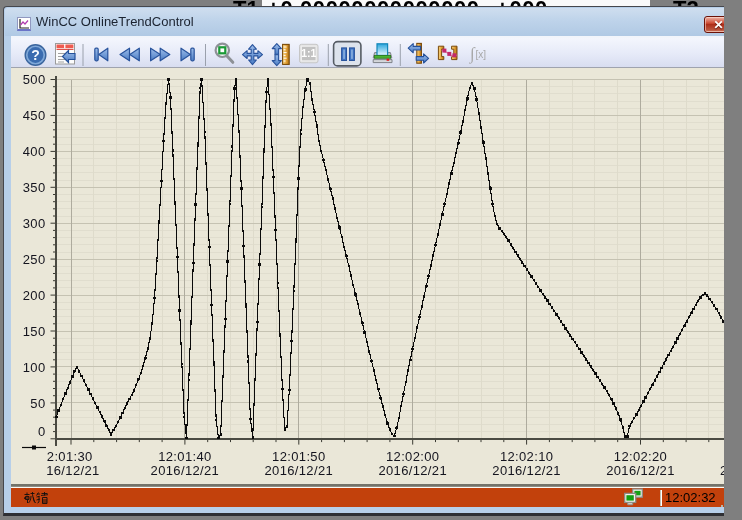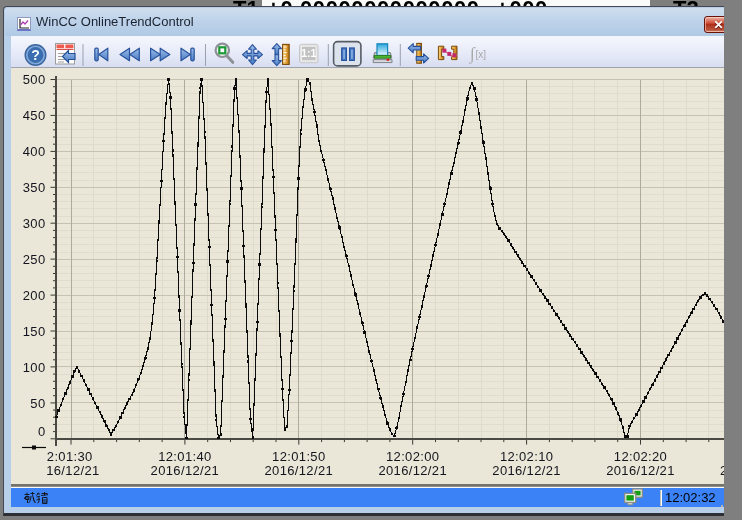--- a/index.html
+++ b/index.html
@@ -15,21 +15,21 @@
 #ticon{left:17px;top:16.5px;width:14px;height:14px;background:#fff;border:1px solid #9098c0;border-bottom:2px solid #6a74c8}
 #title{left:36px;top:14px;font-size:13px;color:#1b2330}
 #closebtn{left:703.5px;top:15.5px;width:30px;height:17.5px;border-radius:3px;background:linear-gradient(#efb6a9,#cc4a33 42%,#ad2f1a 50%,#bd573f 88%,#d8917b);border:1px solid #6b1208;box-shadow:inset 0 0 0 1px rgba(255,225,215,.55)}
 #closebtn span{position:absolute;left:0;right:0;top:1px;text-align:center;font-size:12px;font-weight:bold;color:#fff;text-shadow:0 1px 1px #5a1005}
 #tbseam{left:11px;top:36px;width:724.5px;height:2px;background:#f2f5fb}
 #toolbar{position:absolute;left:11px;top:38px}
 #tbline{left:11px;top:67px;width:722.5px;height:1px;background:#9fa3ae}
 #chart{position:absolute;left:11px;top:68px}
 #cbR{left:733.5px;top:36px;width:2px;height:449.5px;background:#73736a}
 #cbB{left:11px;top:484px;width:724.5px;height:1.5px;background:#73736a}
-#status{left:11px;top:485.5px;width:724.5px;height:21.5px;background:#3b82f6;border-top:1px solid #8e8e84;box-shadow:inset 0 1px 0 #fbfaf6}
+#status{left:11px;top:485.5px;width:724.5px;height:21.5px;background:#c2410c;border-top:1px solid #8e8e84;box-shadow:inset 0 1px 0 #fbfaf6}
 .sdiv{position:absolute;top:3px;width:1px;height:16px;background:#c3c1b6;box-shadow:1px 0 0 #fff}
 #clock{position:absolute;left:654px;top:3.5px;font-size:13px;color:#000}
 #ready{position:absolute;left:13px;top:3px}
 #sicon{position:absolute;left:612px;top:1px}
 #grip{position:absolute;left:709px;top:8px}
 </style></head>
 <body>
 <div id="s">
   <div class="abs" id="topclip">
       <div id="whitestrip"></div>

